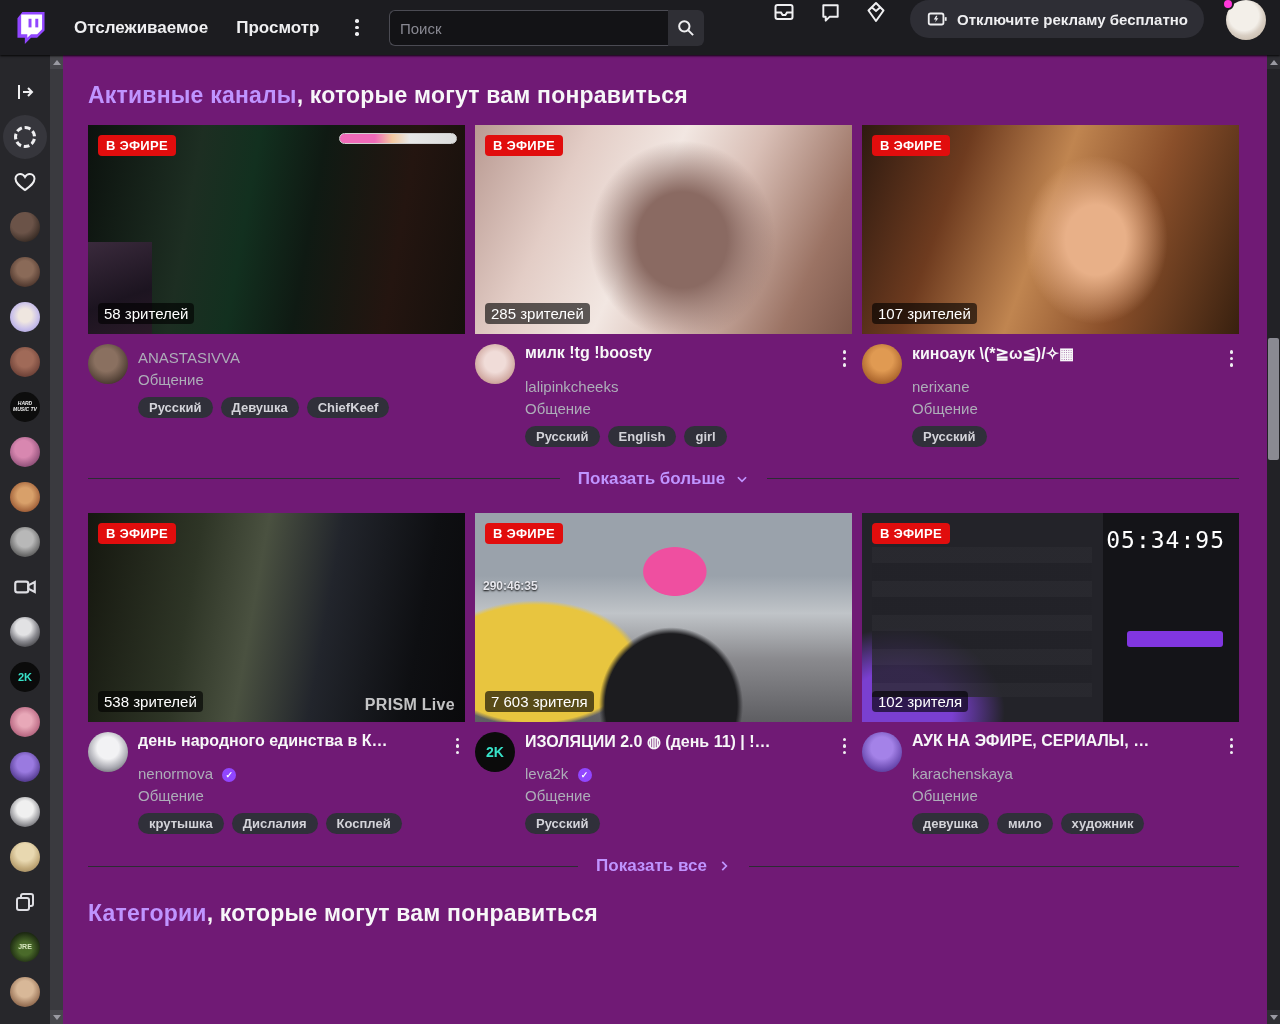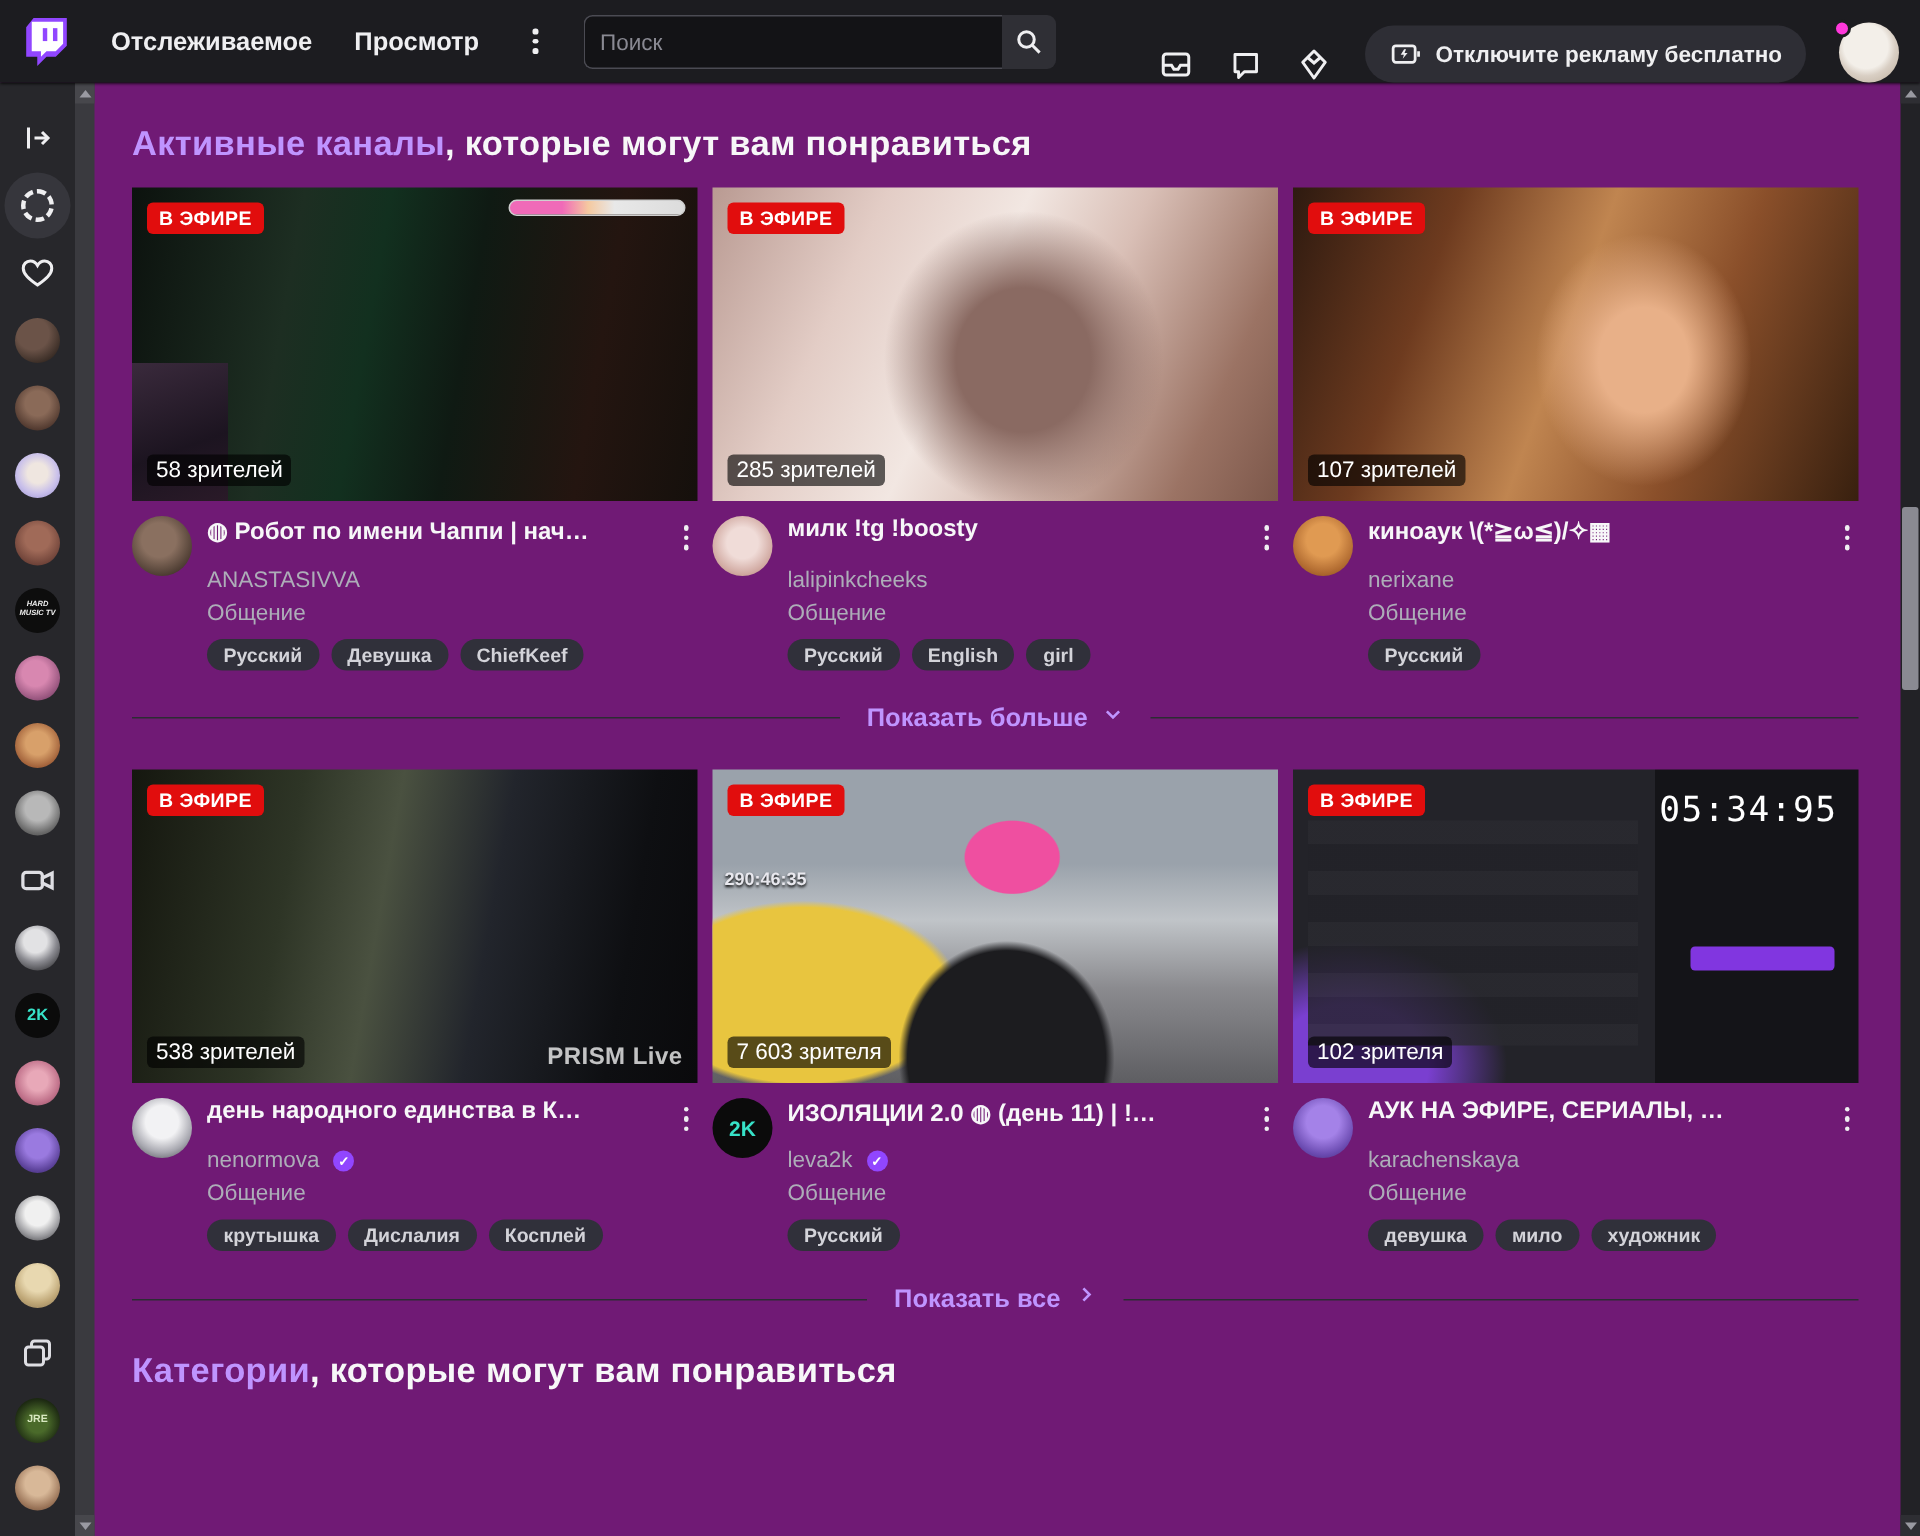--- a/index.html
+++ b/index.html
@@ -14,21 +14,21 @@
   .nav-link{font-size:17px;font-weight:700;color:#efeff1;margin-left:28px;cursor:pointer;}
   .kebab{display:flex;flex-direction:column;gap:3px;margin-left:30px;padding:6px;cursor:pointer;}
   .kebab i{width:3.5px;height:3.5px;border-radius:50%;background:#efeff1;display:block;}
   .searchwrap{position:absolute;left:389px;top:10px;display:flex;height:36px;}
   .searchinput{width:279px;height:36px;background:#131316;border:1px solid #4b4b53;
     border-right:none;border-radius:6px 0 0 6px;color:#efeff1;font-size:15px;padding:0 10px;
     font-family:"Liberation Sans",sans-serif;}
   .searchinput::placeholder{color:#898992;}
   .searchbtn{width:36px;height:36px;background:#2f2f35;border:none;border-radius:0 6px 6px 0;
     display:flex;align-items:center;justify-content:center;cursor:pointer;}
-  .navright{position:absolute;right:14px;top:0;height:55px;display:flex;align-items:flex-end;gap:22px;}
+  .navright{position:absolute;right:14px;top:0;height:55px;display:flex;align-items:flex-start;gap:22px;}
   .nav-icon{width:24px;height:24px;display:flex;align-items:center;justify-content:center;cursor:pointer;}
   .adpill{display:flex;align-items:center;gap:9px;background:#2e2e35;border:none;border-radius:19px;
     height:38px;padding:0 16px;color:#efeff1;font-size:15px;font-weight:600;cursor:pointer;
     font-family:"Liberation Sans",sans-serif;}
   .user-avatar{width:40px;height:40px;border-radius:50%;position:relative;cursor:pointer;
     background:radial-gradient(circle at 45% 40%,#f3efe9 0 45%,#d9cfc4 60%,#b7a895 100%);}
   .user-avatar .dot{position:absolute;left:-4px;top:-2px;width:12px;height:12px;border-radius:50%;
     background:#ff38db;border:2px solid #1c1c20;}
 
   
@@ -130,21 +130,21 @@
   .meta{font-size:15px;color:#adadb8;margin-top:5px;cursor:pointer;}
   .tags{display:flex;flex-wrap:wrap;gap:8px;margin-top:9px;}
   .tag{background:#30303a;color:#d3d3d9;font-size:13px;font-weight:600;border-radius:12px;
     padding:3px 11px;cursor:pointer;}
   .verified{display:inline-flex;width:14px;height:14px;border-radius:50%;background:#9146ff;
     color:#fff;font-size:9px;align-items:center;justify-content:center;margin-left:5px;
     vertical-align:1px;font-weight:700;}
 
   .sec-footer{display:flex;align-items:center;margin:22px 0 24px 0;}
   .sec-footer .line{flex:1;height:1px;background:#2c2c33;}
-  .sec-footer .btn{display:flex;gap:10px;color:#bf94ff;font-size:17px;
+  .sec-footer .btn{display:flex;align-items:center;gap:10px;color:#bf94ff;font-size:17px;
     font-weight:700;padding:0 18px;cursor:pointer;background:none;border:none;
     font-family:"Liberation Sans",sans-serif;}
 </style>
 </head>
 <body>
 
 <div id="screen">
 
   <div class="navbar">
     <svg class="logo" viewBox="0 0 24 26">
@@ -313,28 +313,20 @@
       <div>
         <div class="thumb t1">
           <div class="goalbar"></div>
           <div class="facecam"></div>
           <span class="live-badge">В ЭФИРЕ</span>
           <span class="viewers">58 зрителей</span>
         </div>
         <div class="cardinfo">
           <div class="ch-avatar ca1"></div>
           <div class="info-col">
-            <div class="title-row">
-              <div class="card-title">◍ Робот по имени Чаппи | нач…</div>
-              <div class="kebab">
-                  <i></i>
-                  <i></i>
-                  <i></i>
-                </div>
-            </div>
             <div class="meta">ANASTASIVVA</div>
             <div class="meta">Общение</div>
             <div class="tags">
               <span class="tag">Русский</span>
               <span class="tag">Девушка</span>
               <span class="tag">ChiefKeef</span>
             </div>
           </div>
         </div>
       </div>

